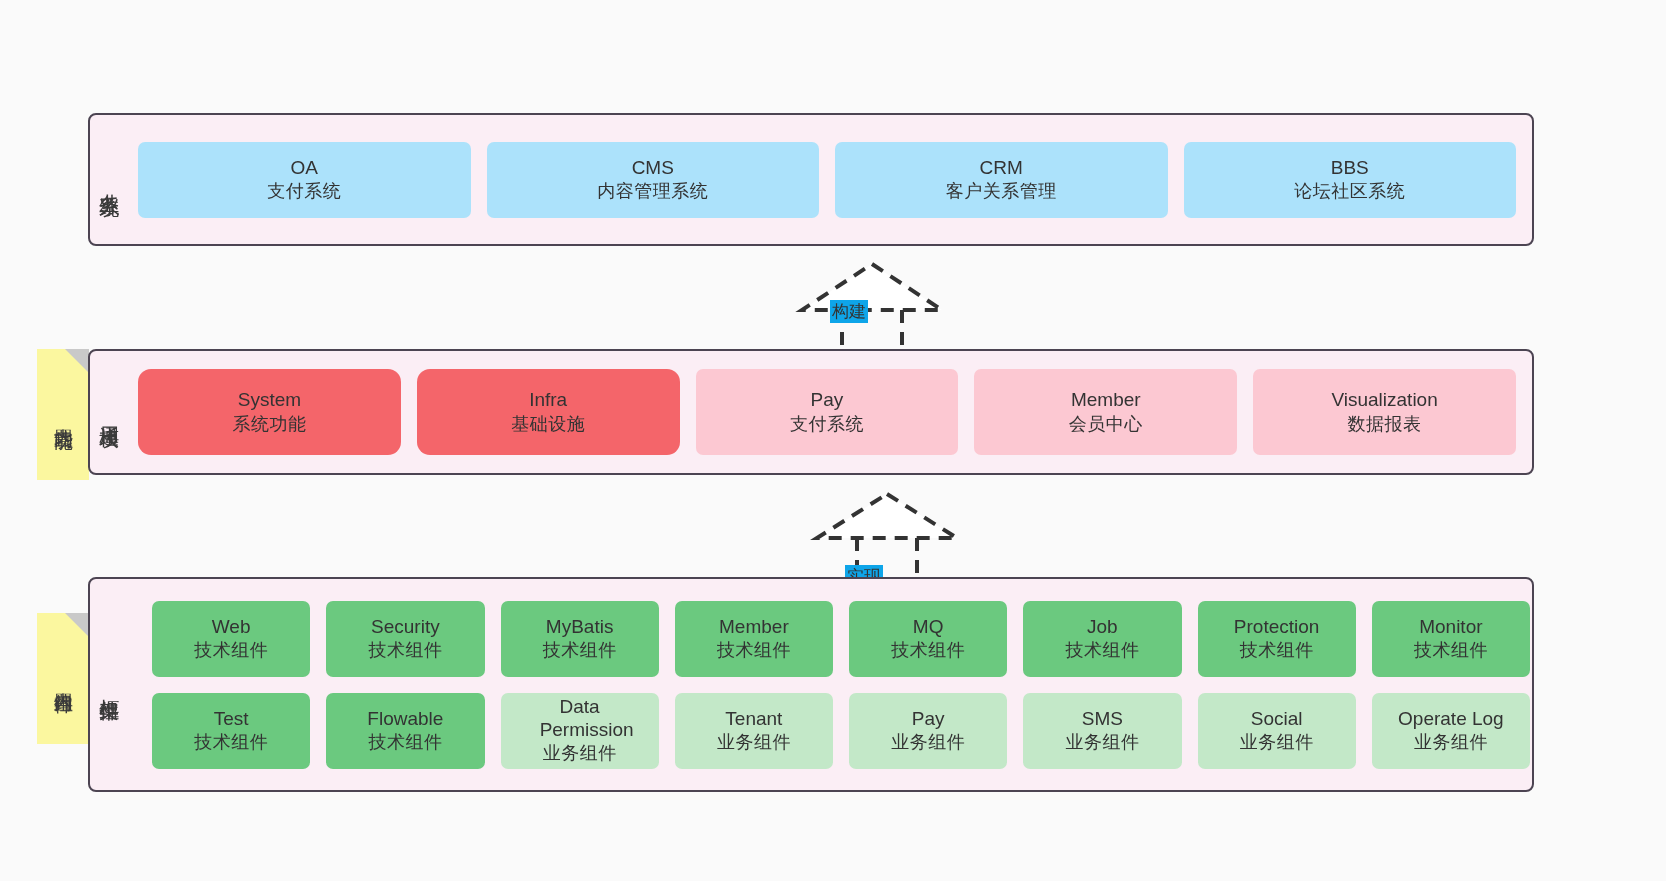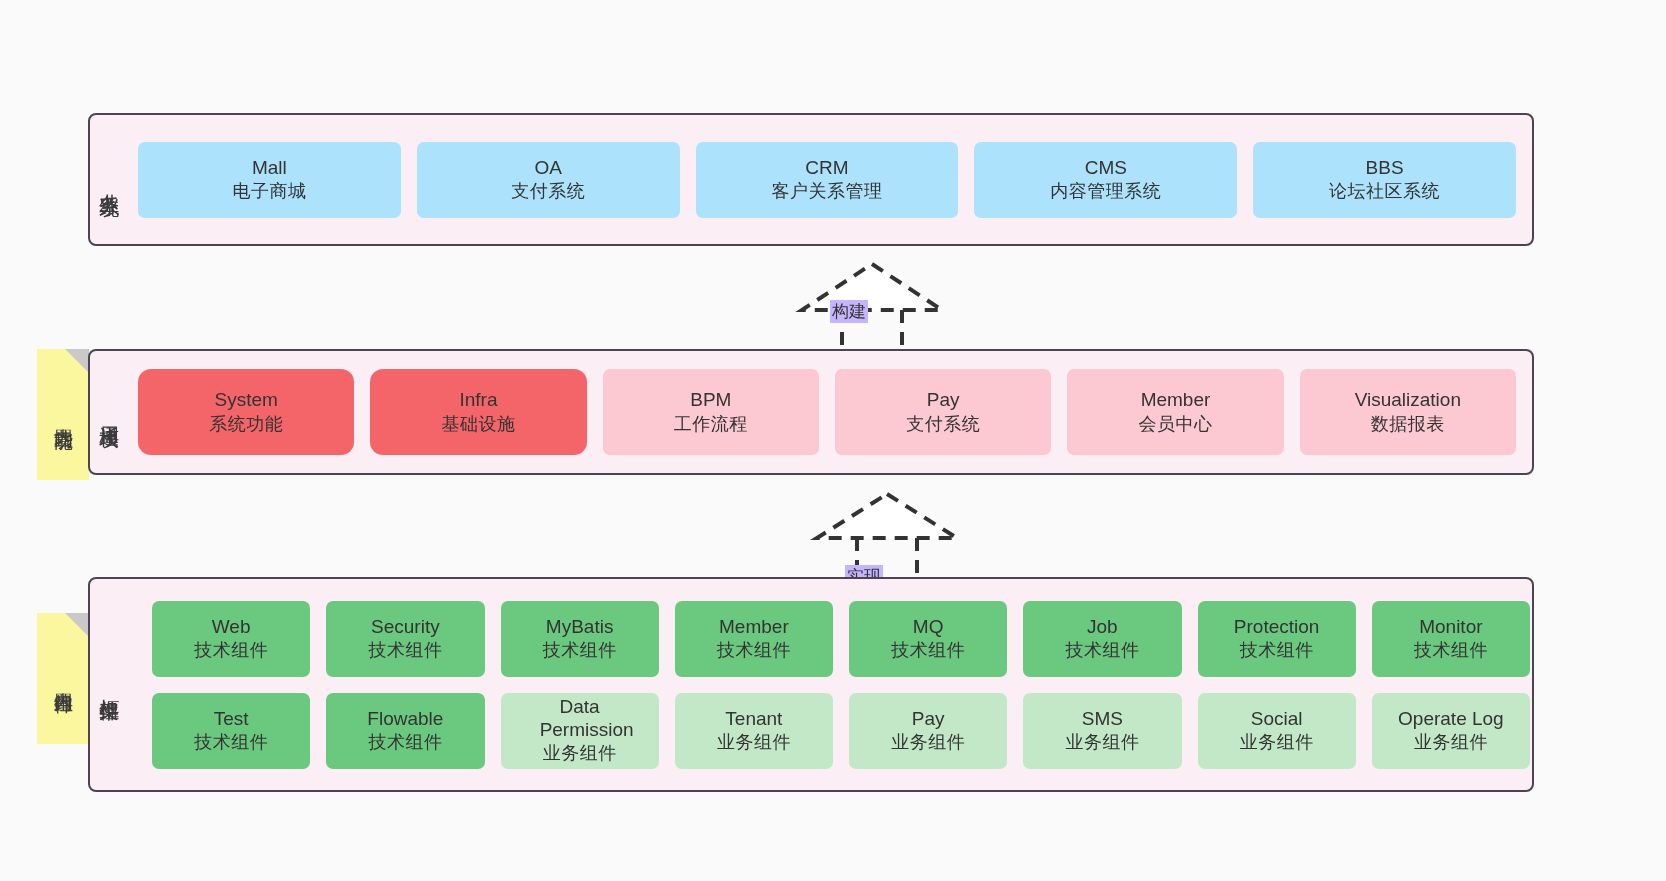--- a/index.html
+++ b/index.html
@@ -126,49 +126,45 @@
 
   
   .uml {
     position: absolute;
   }
   .uml svg { display: block; overflow: visible; }
   .uml-label {
     position: absolute;
     font-size: 17px;
     color: #333333;
-    background: #c4b5fd;
+    background: #0ea5e9;
     padding: 0 2px;
     white-space: nowrap;
   }
 </style>
 </head>
 <body>
 
 <div class="canvas">
 
   <div class="layer" style="left:88px; top:113px; width:1446px; height:133px;">
     <div class="layer-title">业务系统</div>
     <div class="layer-body">
 
       <div class="card c-blue">
-        <span class="t-en">Mall</span>
-        <span class="t-cn">电子商城</span>
-      </div>
-      <div class="card c-blue">
         <span class="t-en">OA</span>
         <span class="t-cn">支付系统</span>
+      </div>
+      <div class="card c-blue">
+        <span class="t-en">CMS</span>
+        <span class="t-cn">内容管理系统</span>
       </div>
       <div class="card c-blue">
         <span class="t-en">CRM</span>
         <span class="t-cn">客户关系管理</span>
-      </div>
-      <div class="card c-blue">
-        <span class="t-en">CMS</span>
-        <span class="t-cn">内容管理系统</span>
       </div>
       <div class="card c-blue">
         <span class="t-en">BBS</span>
         <span class="t-cn">论坛社区系统</span>
       </div>
 
     </div>
   </div>
 
   <div class="uml" style="left:800px; top:262px; width:150px; height:92px;">
@@ -190,24 +186,20 @@
 
       <div class="card c-red">
         <span class="t-en">System</span>
         <span class="t-cn">系统功能</span>
       </div>
       <div class="card c-red">
         <span class="t-en">Infra</span>
         <span class="t-cn">基础设施</span>
       </div>
       <div class="card c-pink">
-        <span class="t-en">BPM</span>
-        <span class="t-cn">工作流程</span>
-      </div>
-      <div class="card c-pink">
         <span class="t-en">Pay</span>
         <span class="t-cn">支付系统</span>
       </div>
       <div class="card c-pink">
         <span class="t-en">Member</span>
         <span class="t-cn">会员中心</span>
       </div>
       <div class="card c-pink">
         <span class="t-en">Visualization</span>
         <span class="t-cn">数据报表</span>

